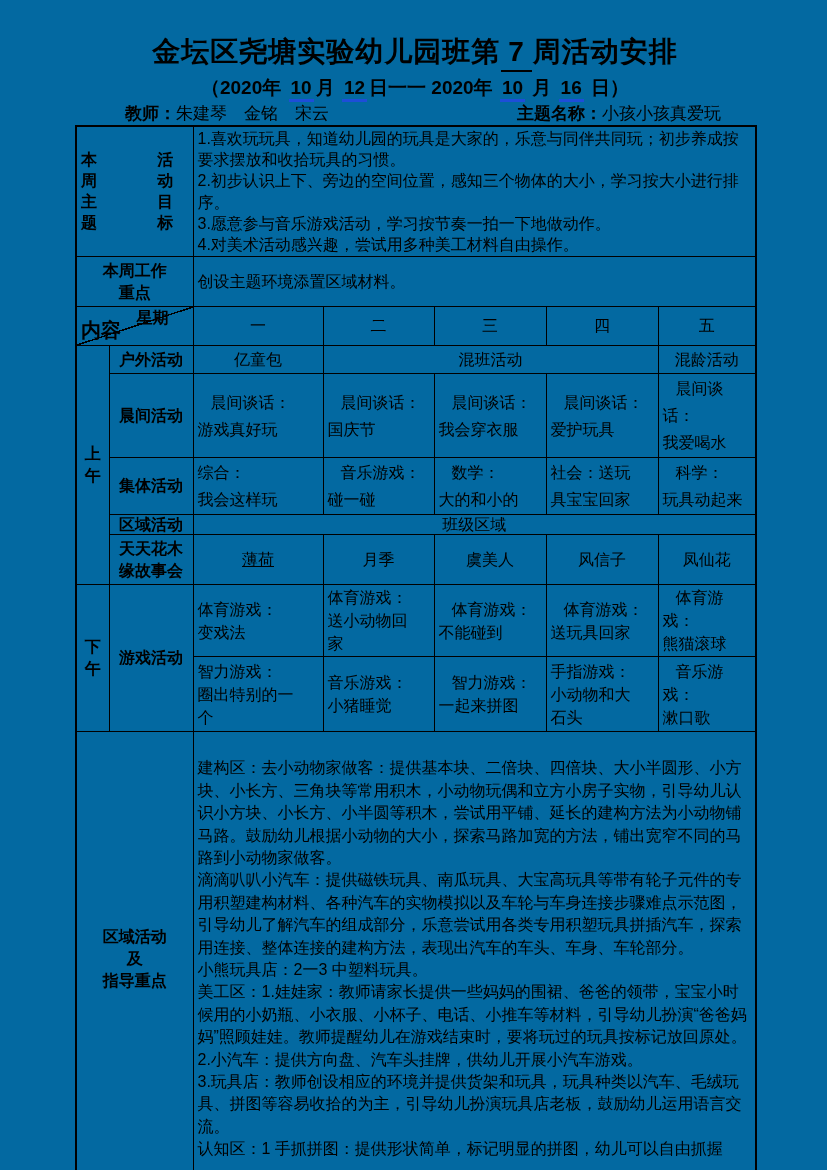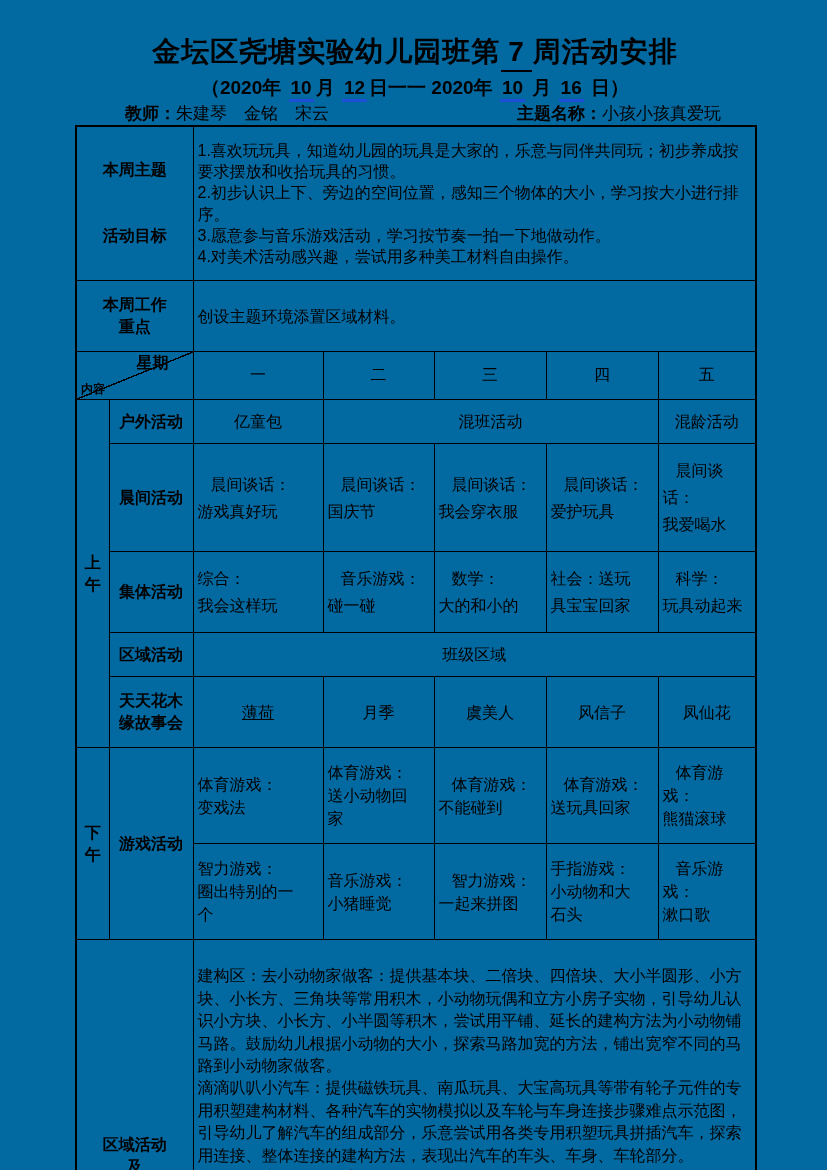--- a/index.html
+++ b/index.html
@@ -58,21 +58,21 @@
     border-collapse: collapse;
     table-layout: fixed;
     width: 680px;
     margin-top: 1px;
     border: 2px solid #000;
   }
   .schedule td {
     border: 1px solid #000;
     vertical-align: middle;
     font-size: 16px;
-    padding: 13px 4px;
+    padding: 1px 4px;
     overflow: hidden;
   }
   .lbl {
     font-weight: bold;
     text-align: center;
     white-space: pre-line;
     line-height: 22px;
     padding: 1px 2px;
   }
   .period {
@@ -82,21 +82,21 @@
     line-height: 22px;
     padding: 0;
   }
   .cell { white-space: pre-wrap; line-height: 27px; padding: 1px 5px; }
   .ctr { text-align: center; }
   .ti  { text-indent: 13px; }
   .left { text-align: center; text-decoration: underline; }
   tr.game-row .cell { line-height: 23px; }
   .wt-label-cell { padding: 0; }
   .wt-label {
-    display: flex; flex-direction: column;
+    display: flex; flex-direction: row;
     align-items: center; justify-content: center;
     gap: 45px; font-weight: bold; height: 100%;
   }
   .wt-content { white-space: pre-wrap; line-height: 21.2px; padding: 1px 7px; }
   .work-content { white-space: pre-wrap; line-height: 21px; padding: 1px 7px; }
   .bigtext {
     white-space: pre-wrap;
     line-height: 22.4px;
     vertical-align: top;
     padding: 1px 7px;
@@ -106,21 +106,21 @@
   .thin { line-height: 17px; margin-top: 28px; }
 
   td.corner { position: relative; padding: 0; font-family: Liberation Mono, monospace; }
   .corner .diag {
     position: absolute; inset: 0;
     background: linear-gradient(to bottom right,
       transparent calc(50% - 0.7px), #000 calc(50% - 0.7px),
       #000 calc(50% + 0.7px), transparent calc(50% + 0.7px));
   }
   .corner .corner-top  { position: absolute; top: 1px; right: 24px; font-weight: bold; font-size: 16px; }
-  .corner .corner-bot  { position: absolute; bottom: 1px; left: 4px;  font-weight: bold; font-size: 12px; }
+  .corner .corner-bot  { position: absolute; bottom: 1px; left: 4px;  font-weight: bold; font-size: 20px; }
 </style>
 </head>
 <body>
 
 <div class="page">
   <div class="content">
 
     <div class="doc-title"><span>金坛区尧塘实验幼儿园班第</span><span class="u-title">7</span><span>周活动安排</span></div>
 
     <div class="doc-subtitle"><span>（2020年 </span><span class="u-date">10</span><span>月 </span><span class="u-date">12</span><span>日一一 2020年 </span><span class="u-date">10</span><span> 月 </span><span class="u-date">16</span><span> 日）</span></div>

